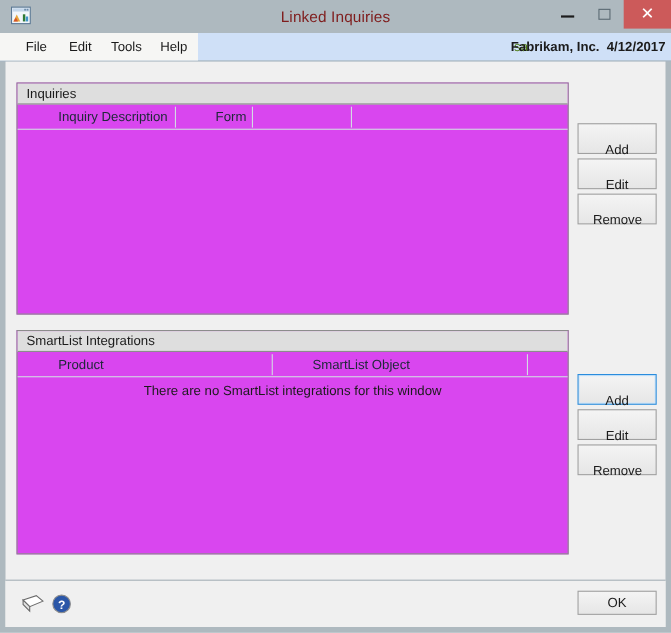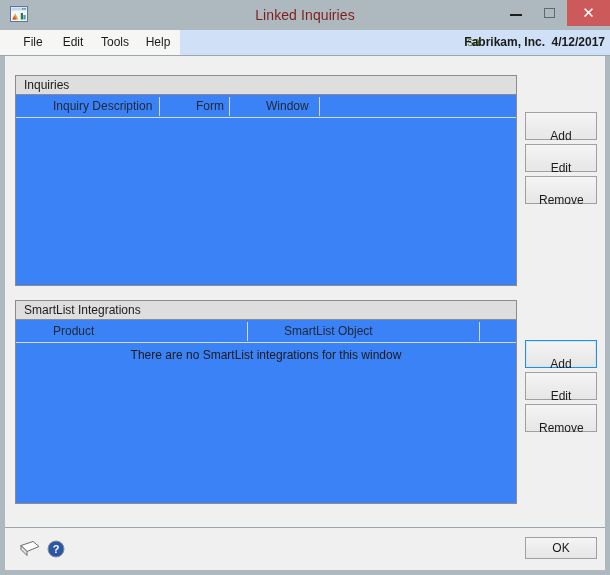--- a/index.html
+++ b/index.html
@@ -147,21 +147,21 @@
   #client {
     position: absolute;
     left: 5px; top: 56px;
     width: 600px; height: 514px;
     background: #f0f0f0;
   }
 
   
   .panel {
     position: absolute;
-    background: #3b82f6;
+    background: #d946ef;
     border: 1px solid #8c8c8c;
     box-sizing: border-box;
   }
   #panel-inquiries      { left: 10px; top: 19px;  width: 502px; height: 211px; }
   #panel-smartlist      { left: 10px; top: 244px; width: 502px; height: 204px; }
 
   .panel-caption {
     position: absolute;
     left: 0; top: 0;
     width: 100%; height: 19px;
@@ -351,21 +351,20 @@
   </div>
 
   <div id="client">
 
     <div class="panel" id="panel-inquiries">
       <div class="panel-caption">Inquiries</div>
 
       <div class="colhead-row" id="inq-colhead">
         <div class="colhead" id="inq-c1">Inquiry Description</div>
         <div class="colhead" id="inq-c2">Form</div>
-        <div class="colhead" id="inq-c3">Window</div>
         <div class="colhead" id="inq-c4"></div>
         <div class="coldiv" id="inq-d1"></div>
         <div class="coldiv" id="inq-d2"></div>
         <div class="coldiv" id="inq-d3"></div>
       </div>
 
     </div>
 
     <button class="sidebtn" id="btn-inq-add">Add</button>
     <button class="sidebtn" id="btn-inq-edit">Edit</button>

